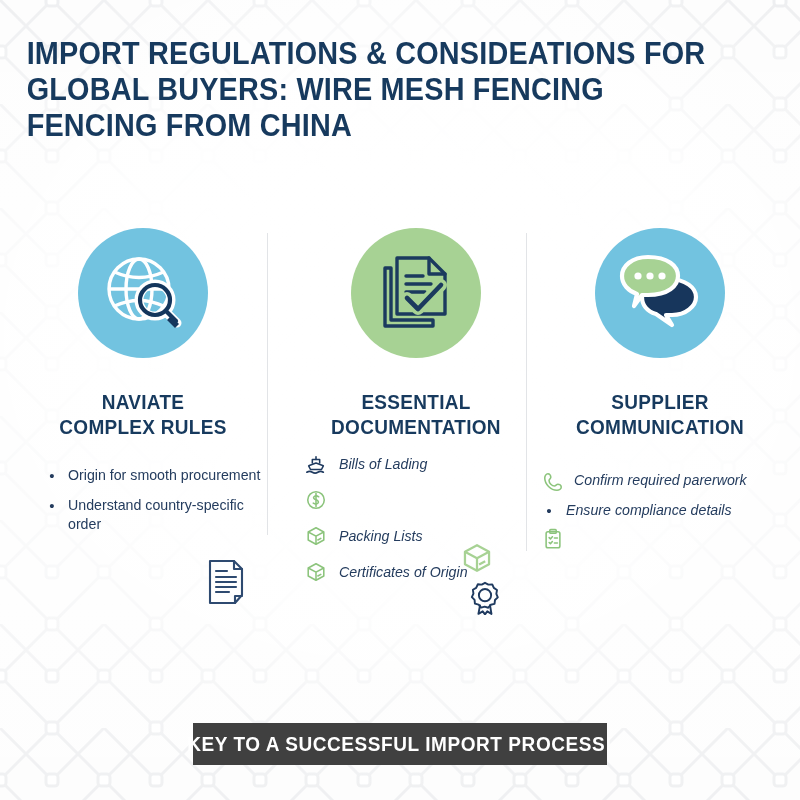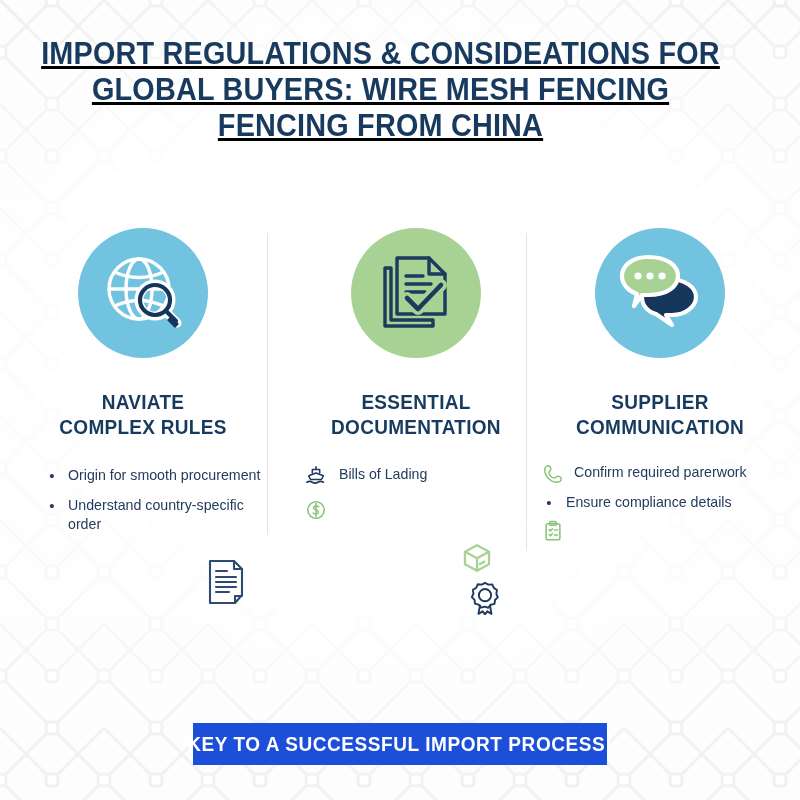--- a/index.html
+++ b/index.html
@@ -34,22 +34,21 @@
   #content {
     position: relative;
     z-index: 2;
     width: 800px; height: 800px;
   }
 
   
   .title-block {
     position: absolute;
     top: 36px; left: 0; width: 761px;
-    text-align: center;
-    text-decoration: underline;
+    text-align: left;
   }
   .title-line {
     color: #173A5E;
     font-family: "Liberation Sans Narrow", "Liberation Sans", sans-serif;
     font-weight: bold;
     font-size: 31px;
     letter-spacing: 0.2px;
     line-height: 36px;
     transform: scaleX(0.93);
     white-space: nowrap;
@@ -117,37 +116,37 @@
     color: #243C5E;
   }
   .bullet-ico {
     flex: 0 0 auto;
     width: 22px; height: 22px;
     display: flex; align-items: center; justify-content: center;
   }
   .bullet-text { flex: 1 1 auto; }
 
   #col-1 .bullets { padding-left: 27px; }
-  #col-2 .bullets { margin-top: 23px; padding-left: 14px; }
+  #col-2 .bullets { margin-top: 13px; padding-left: 14px; font-style: italic; }
   #col-2 .bullet-row { gap: 12px; margin-bottom: 14px; align-items: center; }
-  #col-3 .bullets { margin-top: 23px; padding-left: 8px; }
+  #col-3 .bullets { margin-top: 31px; padding-left: 8px; font-style: italic; }
   #col-3 .bullet-row { gap: 10px; margin-bottom: 8px; }
 
   
   .deco { position: absolute; }
   #deco-doc { left: 205px; top: 558px; }
   #deco-box { left: 460px; top: 541px; }
   #deco-seal { left: 470px; top: 581px; }
 
   
   #footer-banner {
     position: absolute;
     left: 193px; top: 723px;
     width: 414px; height: 42px;
-    background: #1d4ed8;
+    background: #404040;
     display: flex; align-items: center; justify-content: center;
   }
   #footer-banner .banner-text {
     color: #ffffff;
     font-family: "Liberation Sans Narrow", "Liberation Sans", sans-serif;
     font-weight: bold;
     font-size: 20px;
     letter-spacing: 0.6px;
     transform: scaleX(0.95);
     white-space: nowrap;
@@ -264,21 +263,43 @@
           <div class="bullet-row">
             <span class="bullet-ico">
               <svg width="22" height="22" viewBox="0 0 24 24" fill="none" stroke="#8CC47C" stroke-width="1.7" stroke-linecap="round">
                 <circle cx="12" cy="12" r="9"></circle>
                 <path d="M15 8.5 Q12 6.5 9.8 8.5 Q8.3 10.3 12 11.8 Q15.7 13.3 14.2 15.3 Q12 17.4 9 15.4"></path>
                 <line x1="12" y1="5" x2="12" y2="19"></line>
               </svg>
             </span>
           </div>
 
-
+          <div class="bullet-row">
+            <span class="bullet-ico">
+              <svg width="22" height="22" viewBox="0 0 24 24" fill="none" stroke="#8CC47C" stroke-width="1.7" stroke-linejoin="round">
+                <path d="M12 3 L20.5 7.6 V16.4 L12 21 L3.5 16.4 V7.6 Z"></path>
+                <path d="M3.5 7.6 L12 12.2 L20.5 7.6"></path>
+                <line x1="12" y1="12.2" x2="12" y2="21"></line>
+                <line x1="13.5" y1="16.6" x2="17.8" y2="14.3"></line>
+              </svg>
+            </span>
+            <span class="bullet-text">Packing Lists</span>
+          </div>
+
+          <div class="bullet-row">
+            <span class="bullet-ico">
+              <svg width="22" height="22" viewBox="0 0 24 24" fill="none" stroke="#8CC47C" stroke-width="1.7" stroke-linejoin="round">
+                <path d="M12 3 L20.5 7.6 V16.4 L12 21 L3.5 16.4 V7.6 Z"></path>
+                <path d="M3.5 7.6 L12 12.2 L20.5 7.6"></path>
+                <line x1="12" y1="12.2" x2="12" y2="21"></line>
+                <line x1="13.5" y1="16.6" x2="17.8" y2="14.3"></line>
+              </svg>
+            </span>
+            <span class="bullet-text">Certificates of Origin</span>
+          </div>
 
         </div>
       </div>
 
       <div class="col" id="col-3">
         <div class="circle-wrap">
           <div class="circle blue">
             <svg width="96" height="96" viewBox="0 0 96 96">
               <path d="M56 34 C74 34 84 43 84 52 C84 61 74 70 60 70 L54 70 L60 80 L44 69 C34 66 30 59 30 52 C30 43 40 34 56 34 Z" fill="#17365C" stroke="#FFFFFF" stroke-width="4.2" stroke-linejoin="round"></path>
               <path d="M36 12 C56 12 66 21 66 31 C66 41 56 50 36 50 L30 50 L22 61 L25 49 C16 46 10 39 10 31 C10 21 20 12 36 12 Z" fill="#A7D294" stroke="#FFFFFF" stroke-width="4.2" stroke-linejoin="round"></path>

